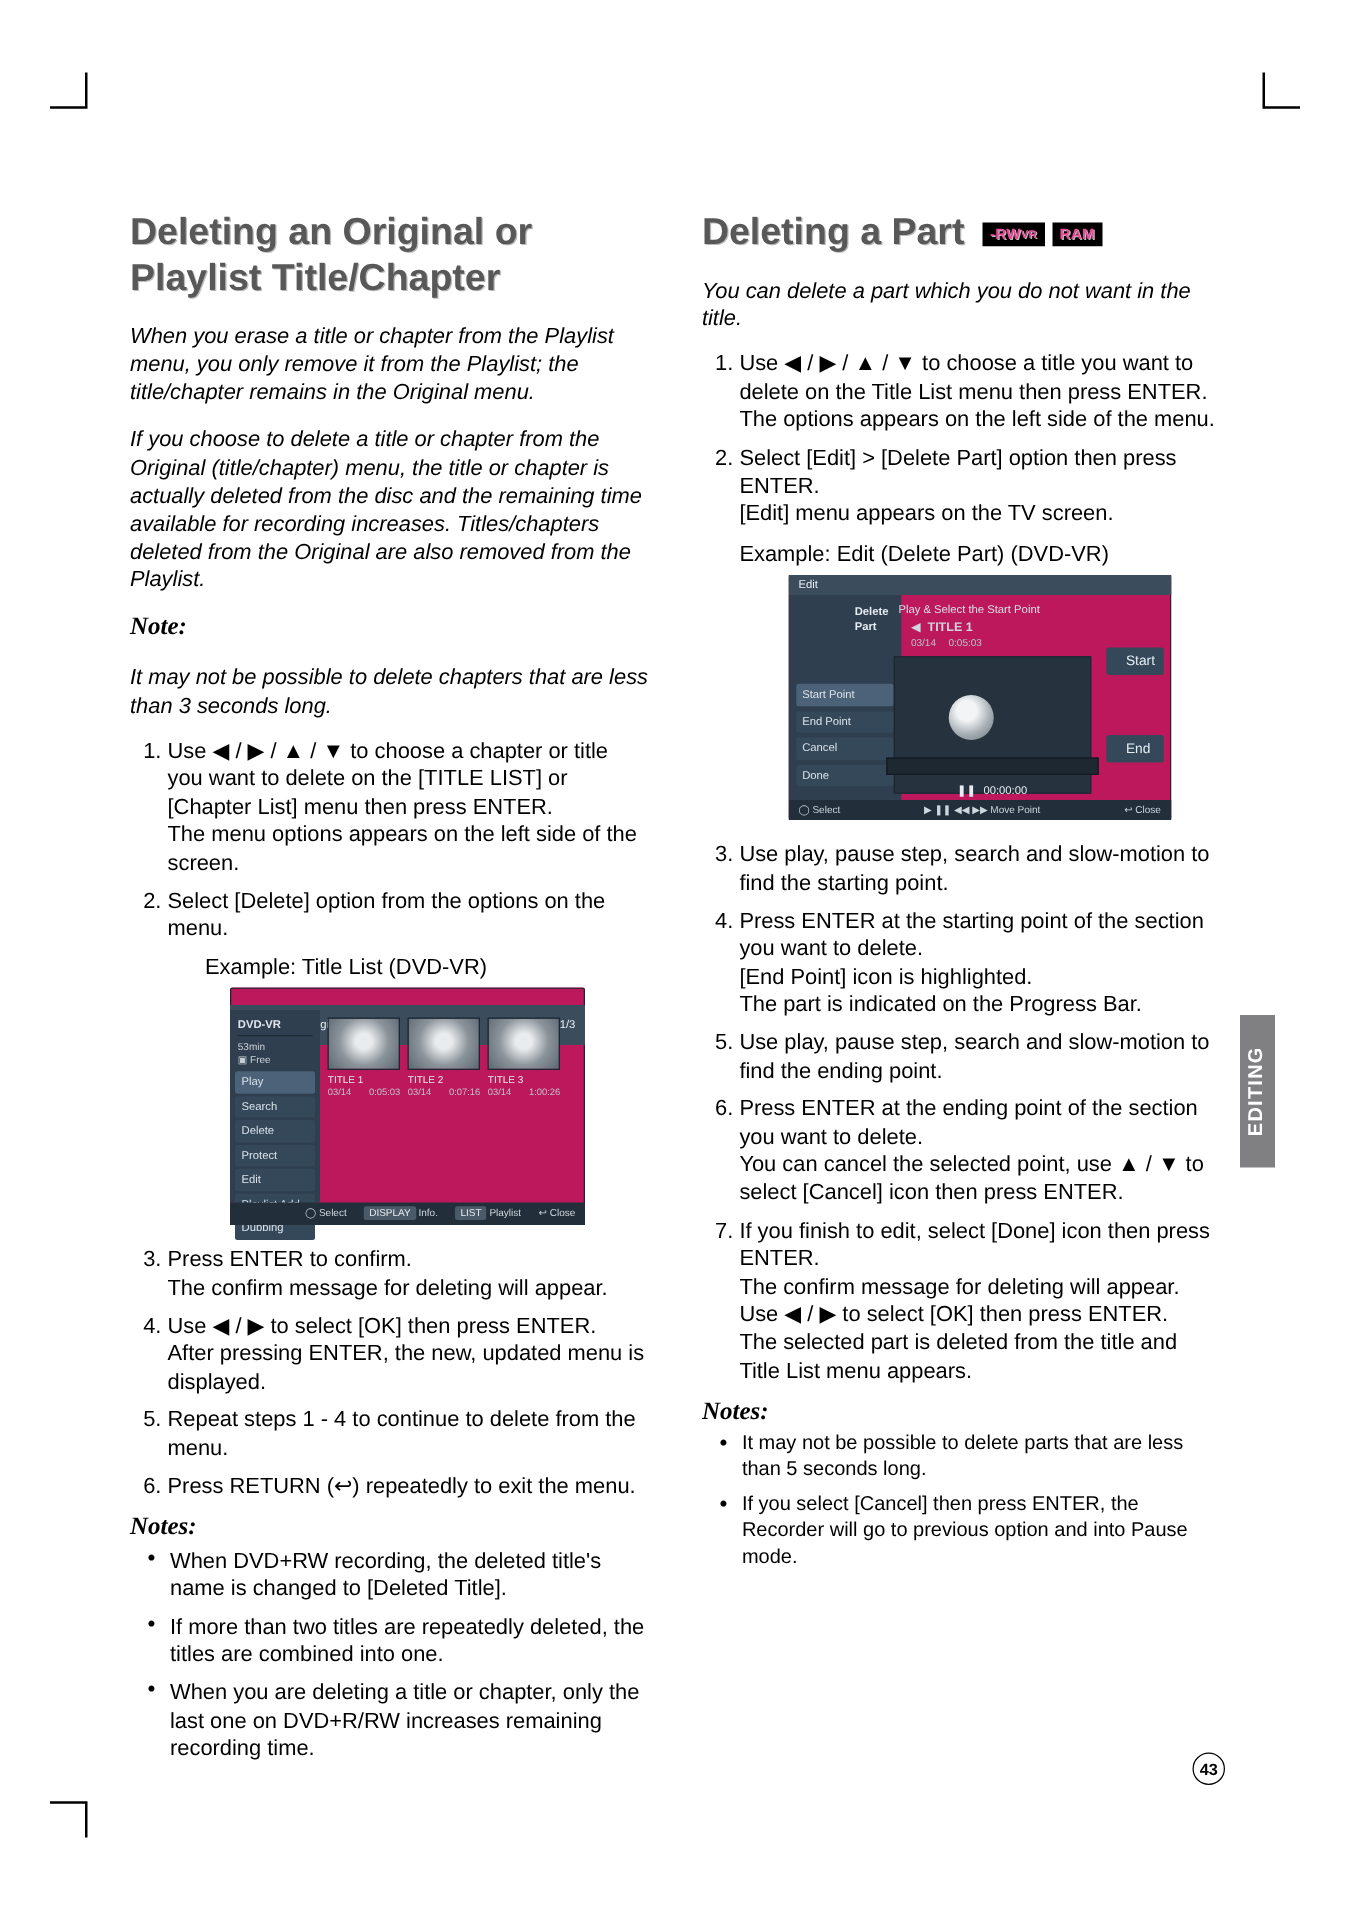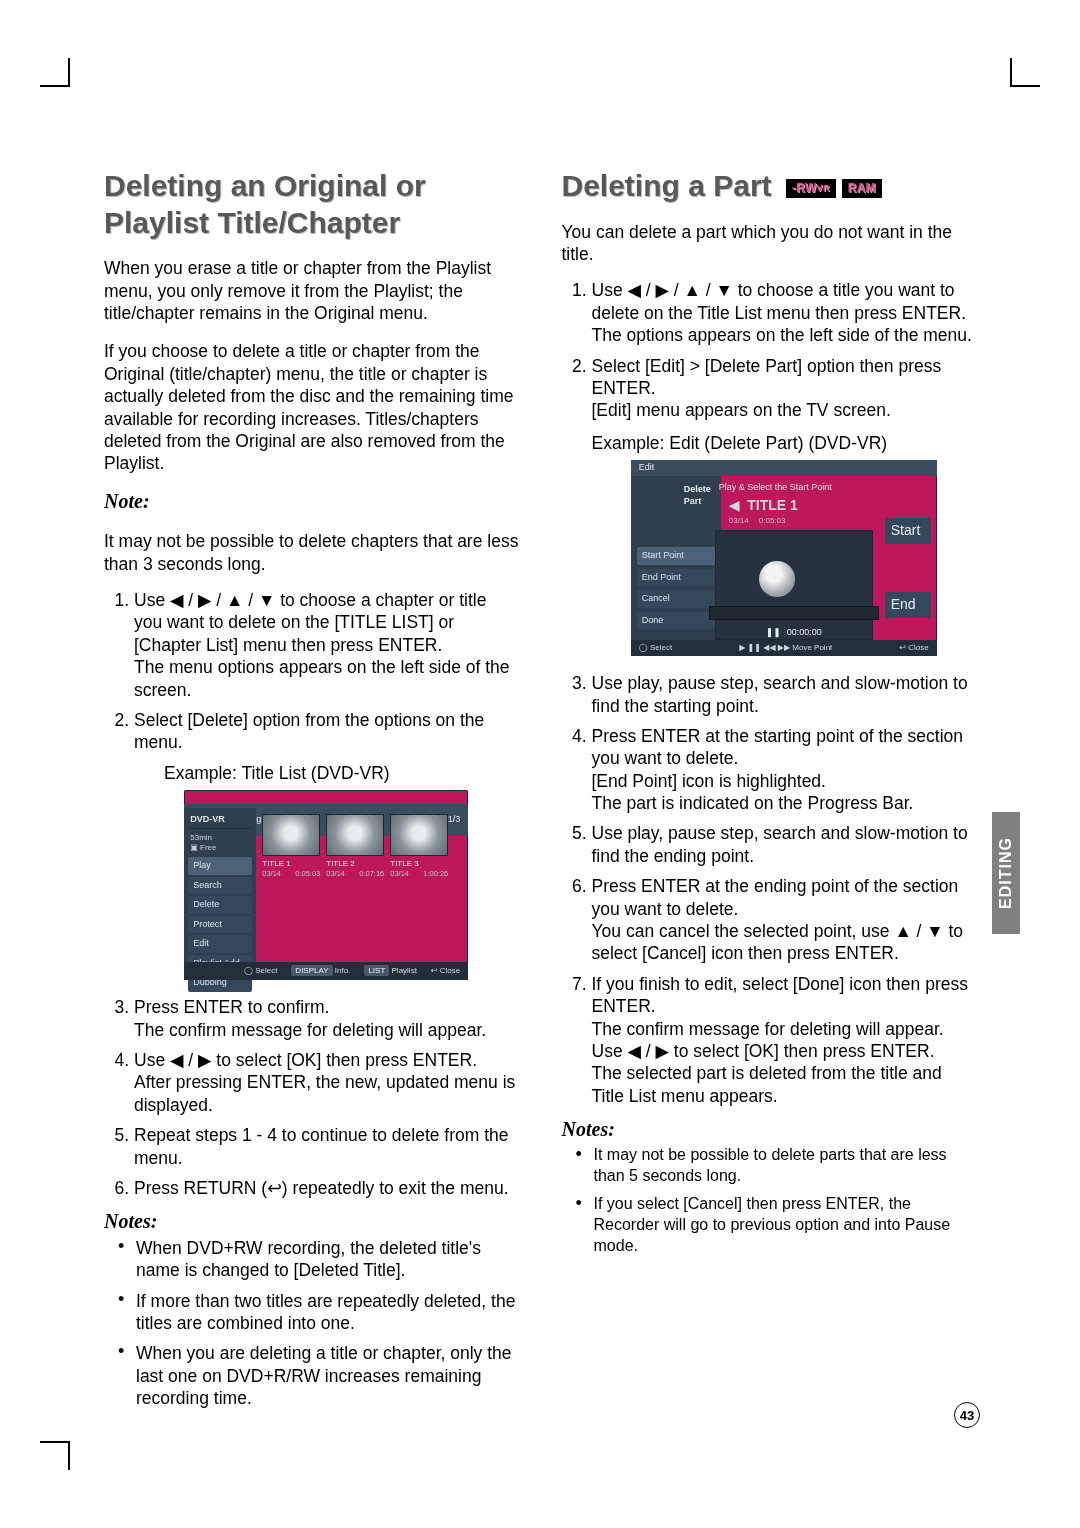--- a/index.html
+++ b/index.html
@@ -45,21 +45,21 @@
   }
   .badges { display: inline-flex; gap: 6px; vertical-align: 4px; margin-left: 6px;}
   .badge {
     display: inline-block;
     background: #000; color: #ec4899;
     font-size: 12px; font-weight: 700;
     padding: 2px 6px 2px 6px;
     letter-spacing: .3px;
   }
   .badge .sm { font-size: 9px; vertical-align: 1px; }
-  p { margin: 16px 0 14px 0; }
+  p { margin: 16px 0 14px 0; font-style: italic; }
   .note-hd {
     font-family: Georgia, 'Times New Roman', serif;
     font-style: italic; font-weight: 700;
     font-size: 20px;
     margin: 6px 0 2px 0;
   }
   ol { margin: 2px 0 10px 0; padding-left: 30px; }
   ol > li { margin-bottom: 8px; }
   ul { list-style: none; margin: 2px 0 10px 0; padding-left: 18px; }
   ul > li { position: relative; margin-bottom: 8px; padding-left: 14px; }
@@ -135,21 +135,21 @@
     background:#2f3f4f; display:flex; flex-direction:column; padding:8px 6px; gap:4px;
   }
   .se-left .lbl { color:#e6ecf1; font-size:9px; font-weight:700; margin-bottom:36px;padding-left:47px;}
   .se-left .item { background:#34485a; font-size:9px; padding:3px 5px; border-radius:2px; color:#dbe3ea;}
   .se-left .item.sel { background:#4b6278;}
   .se-main {
     position:absolute; left:78px; right:0; top:16px; bottom:16px;
     padding:6px; box-sizing:border-box;
   }
   .se-hint { color:#d9e0e6; font-size:9px; margin:0 0 3px 4px; }
-  .se-sub  { color:#cdd6dd; font-size:14px; margin:0 0 1px 14px; }
+  .se-sub  { color:#cdd6dd; font-size:10px; margin:0 0 1px 14px; }
   .se-sub2 { color:#b7c2ca; font-size:8px;  margin:0 0 4px 14px; display:flex; gap:10px;}
   .se-box {
     position:relative;
     height: 108px;
     background:#26323e; border:1px solid #1b2733;
     margin-right: 58px;
   }
   .se-ball {
     position:absolute; left:28%; top:28%;
     width:36px; height:36px; border-radius:50%;
@@ -162,21 +162,21 @@
   .se-ctr {
     position:absolute; left:0; right:58px; bottom:2px;
     display:flex; align-items:center; justify-content:center; gap:6px;
     color:#e6ecf1; font-size:9px;
   }
   .se-side {
     position:absolute; right:0; top:16px; bottom:16px; width:58px;
     display:flex; flex-direction:column; justify-content:flex-start; gap:48px;
     padding:42px 6px 0 6px; box-sizing:border-box;
   }
-  .se-side .btn { background:#34485a; color:#e6edf2; font-size:14px; padding:4px 6px; border-radius:2px;}
+  .se-side .btn { background:#34485a; color:#e6edf2; font-size:11px; padding:4px 16px; border-radius:2px;}
   .se-bottom {
     position:absolute; left:0; right:0; bottom:0; height:16px;
     background:#222f3b; color:#cdd6dd; font-size:8px;
     display:flex; align-items:center; justify-content:space-between;
     padding:0 8px;
   }
 
   
   .side-tab {
     position: absolute;

